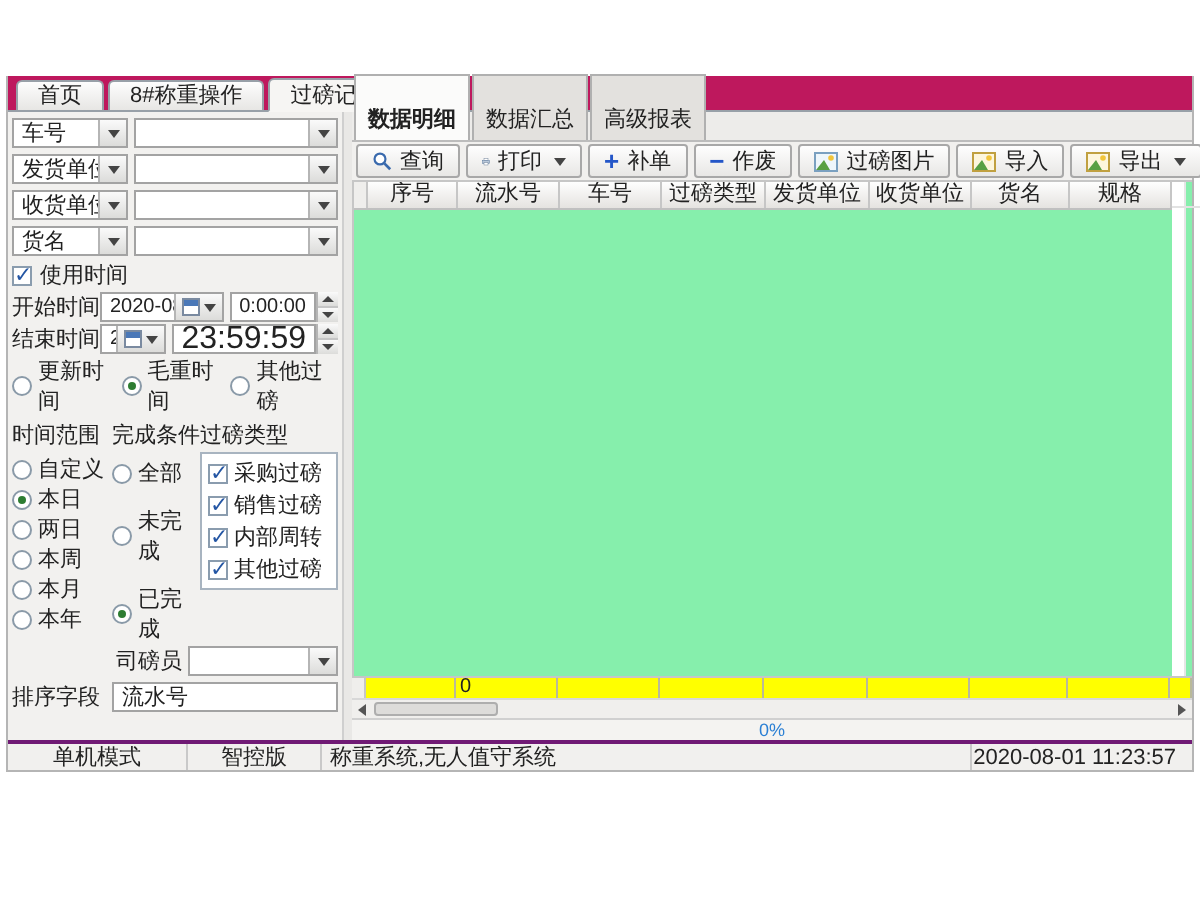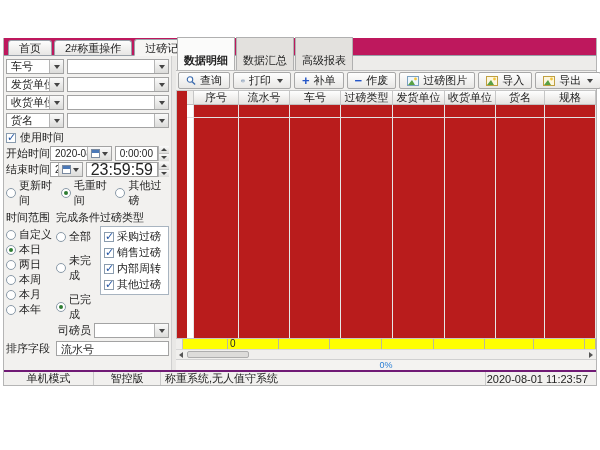--- a/index.html
+++ b/index.html
@@ -41,21 +41,21 @@
 
   
   .sub-tabs { height:15px; display:flex; align-items:flex-end; background:#edecea; border-bottom:1px solid #bcbcbc; padding-left:1px; }
   .stab { height:14px; line-height:13px; padding:16px 6px; border:1px solid #b0b0b0; border-bottom:none; background:#e3e1de; margin-right:1px; white-space:nowrap; }
   .stab.active { background:#fbfbfa; font-weight:bold; }
   .toolbar { height:20px; display:flex; align-items:center; gap:3px; padding:0 2px; border-bottom:1px solid #c6c6c6; }
   .tbtn { height:17px; display:flex; align-items:center; gap:4px; padding:0 7px; border:1px solid #a8a8a8; border-radius:2px; background:linear-gradient(#fefefe,#e8e7e5); white-space:nowrap; }
   .tbtn .caret { margin-left:2px; }
   .plus-g { color:#2456c8; font-weight:bold; font-size:13px; line-height:10px; }
 
-  .grid { flex:1; display:flex; flex-direction:column; background:#b91c1c; border-left:1px solid #c6c6c6; min-height:0;align-items:flex-end; }
+  .grid { flex:1; display:flex; flex-direction:row; background:#86efac; border-left:1px solid #c6c6c6; min-height:0; }
   .grid-header { display:flex; height:14px; background:linear-gradient(#fefefe,#e5e3e0); border-bottom:1px solid #c0c0c0; }
   .gh { border-right:1px solid #c6c6c6; text-align:center; line-height:13px; overflow:hidden; white-space:nowrap; }
   .grid-body { flex:1; display:flex; position:relative; }
   .gcol { border-right:1px solid #e6e6e6; height:100%; }
   .row1line { position:absolute; left:0; right:0; top:12px; border-bottom:1px solid #e2e2e2; }
   .c0 { width:7px; background:#efeeec; }
   .c1 { width:45px; } .c2 { width:51px; } .c3 { width:51px; } .c4 { width:52px; }
   .c5 { width:52px; } .c6 { width:51px; } .c7 { width:49px; } .c8 { width:51px; }
   .cf { flex:1; border-right:none; }
   .gcol.c0 { background:#fff; }
@@ -77,21 +77,21 @@
   .sb-time { width:110px; border-right:none; justify-content:flex-end; padding-right:8px; } .ml3{margin-left:3px;} .mt1{margin-top:1px;} .mt2{margin-top:2px;} .mt3{margin-top:3px;}
   svg { display:block; }
 </style>
 </head>
 <body>
 
 <div class="app">
 
   <div class="main-tabs">
     <div class="mtab"><span>首页</span></div>
-    <div class="mtab"><span>2#称重操作</span></div>
+    <div class="mtab"><span>8#称重操作</span></div>
     <div class="mtab active">
       <span>过磅记录查询</span><span class="close-x">×</span>
     </div>
   </div>
 
   <div class="content">
 
     <div class="left-panel">
 
       <div class="lrow mt3">

